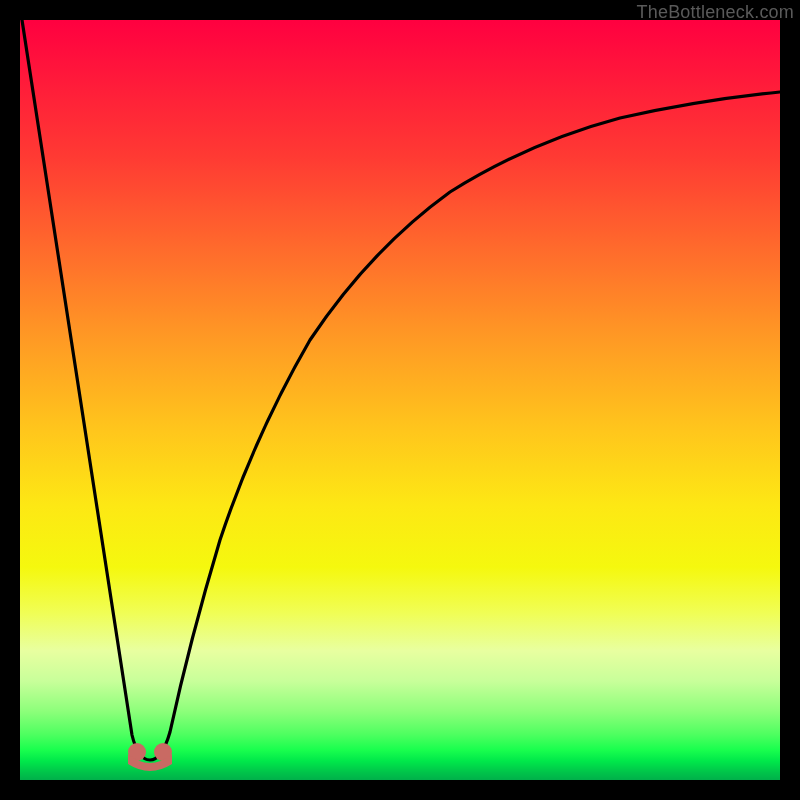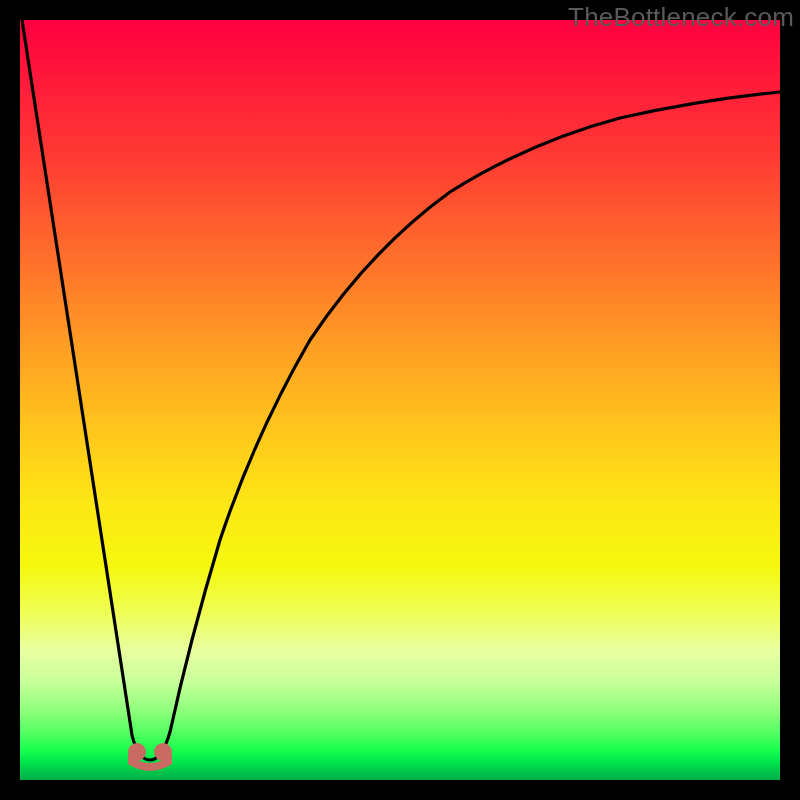--- a/index.html
+++ b/index.html
@@ -51,21 +51,21 @@
     left: 0;
     top: 0;
     width: 760px;
     height: 760px;
   }
   .watermark {
     position: absolute;
     top: 2px;
     right: 6px;
     color: #5a5a5a;
-    font-size: 26px;
+    font-size: 18px;
     font-weight: 500;
     letter-spacing: 0.2px;
     user-select: none;
   }
 </style>
 </head>
 <body>
 
 <div class="frame">
   <div class="gradient"></div>

